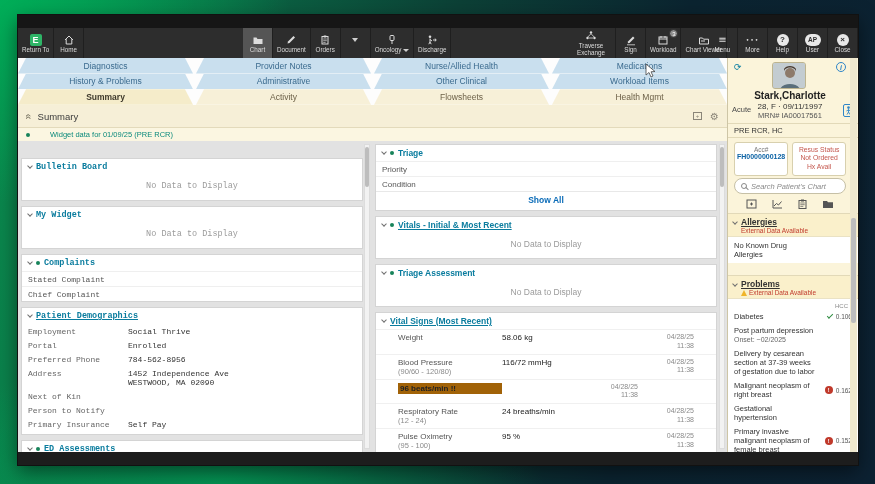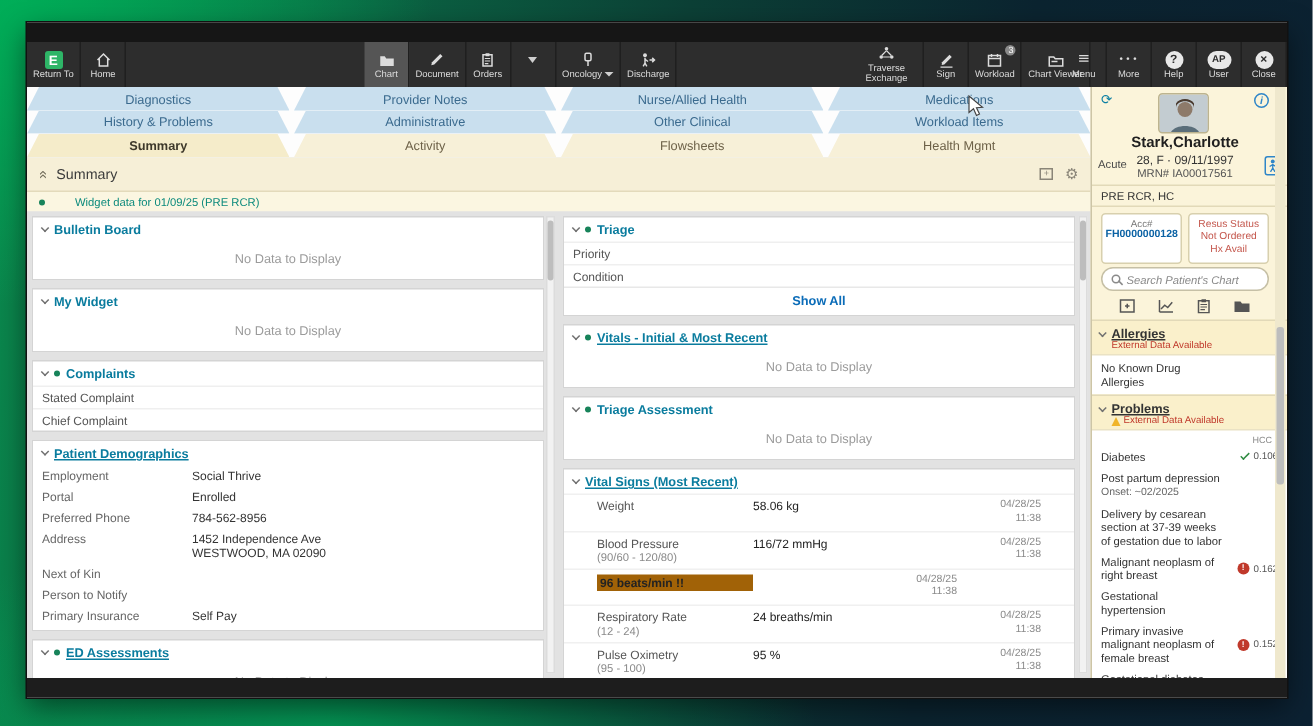--- a/index.html
+++ b/index.html
@@ -56,21 +56,21 @@
   .sb-right { margin-left:auto; display:flex; gap:8px; align-items:center; color:#8a8578; }
   .gear { font-family:"DejaVu Sans",sans-serif; font-size:10px; color:#8a8578; }
   .restore { width:9px; height:8px; border:1px solid #8a8578; position:relative; font-size:6px;
     display:flex; align-items:center; justify-content:center; color:#8a8578; }
   .notice { position:absolute; left:0; top:113px; width:709px; height:13px; background:#fbf6e1;
     display:flex; align-items:center; padding:0 8px; gap:20px; font-size:7.5px; color:#0c8a7c; }
   .dotg { width:4px; height:4px; border-radius:50%; background:#17835a; flex:none; }
 
   
   .content { position:absolute; left:0; top:126px; width:709px; bottom:13px; background:#e2e2e2; }
-  .colL { position:absolute; left:3px; top:3px; width:342px; bottom:0; overflow:hidden; }
+  .colL { position:absolute; left:3px; top:17px; width:342px; bottom:0; overflow:hidden;font-family:Liberation Mono, monospace; }
   .colM { position:absolute; left:357px; top:3px; width:342px; bottom:0; overflow:hidden; }
   .vscroll { position:absolute; top:3px; width:6px; bottom:3px; background:#f2f2f2;
     border:1px solid #dcdcdc; }
   .sbL { left:346px; } .sbM { left:701px; }
   .thumb { position:absolute; left:0; width:100%; background:#bdbdbd; border-radius:2px; }
 
   .card { background:#fff; border:1px solid #d4d4d4; margin-bottom:5px; }
   .card-h { display:flex; align-items:center; gap:4px; padding:3px 6px; }
   .chev { display:inline-block; width:4px; height:4px; border-right:1.2px solid #707070;
     border-bottom:1.2px solid #707070; transform:rotate(45deg); margin-top:-2px; flex:none; }
@@ -123,21 +123,21 @@
     flex:none; }
   .mag::after { content:""; position:absolute; width:4px; height:1px; background:#8a8a8a;
     transform:rotate(45deg); right:-3px; bottom:-1px; }
   .search-ph { font-size:7.5px; font-style:italic; color:#8a8a8a; }
   .sb-iconrow { display:flex; justify-content:space-around; padding:5px 4px 4px 4px;
     color:#555; }
   .sb-section-h { margin:0 -12px 0 -6px; padding:3px 6px 2px 5px; display:flex; gap:4px;
     border-top:1px solid #e2d9b8; background:#faf0cb; }
   .sb-h-title { font-size:8.5px; font-weight:bold; color:#333; text-decoration:underline; }
   .sb-h-sub { font-size:6.5px; color:#c0392b; display:flex; align-items:center; gap:2px; }
-  .sb-content { margin:0 -12px 0 -6px; padding:4px 6px; background:#fff;
+  .sb-content { margin:0 -12px 12px -6px; padding:4px 6px; background:#fff;
     border-top:1px solid #eae2c4; font-size:7.5px; color:#333; }
   .warn { width:0; height:0; border-left:3.5px solid transparent;
     border-right:3.5px solid transparent; border-bottom:6px solid #f0b428; display:inline-block; }
   .hcc-head { text-align:right; font-size:6px; color:#8a8a8a; margin-bottom:3px; padding-right:4px; }
   .prob { display:flex; justify-content:space-between; gap:4px; margin-bottom:5px; }
   .prob .pn { max-width:82px; line-height:1.2; }
   .prob .sub { font-size:7px; color:#666; }
   .hccv { display:flex; gap:3px; align-items:center; font-size:6.5px; color:#555; flex:none; }
   .ck { width:6px; height:3px; border-left:1.5px solid #2e8b40; border-bottom:1.5px solid #2e8b40;
     transform:rotate(-45deg); display:inline-block; margin-top:-2px; }

